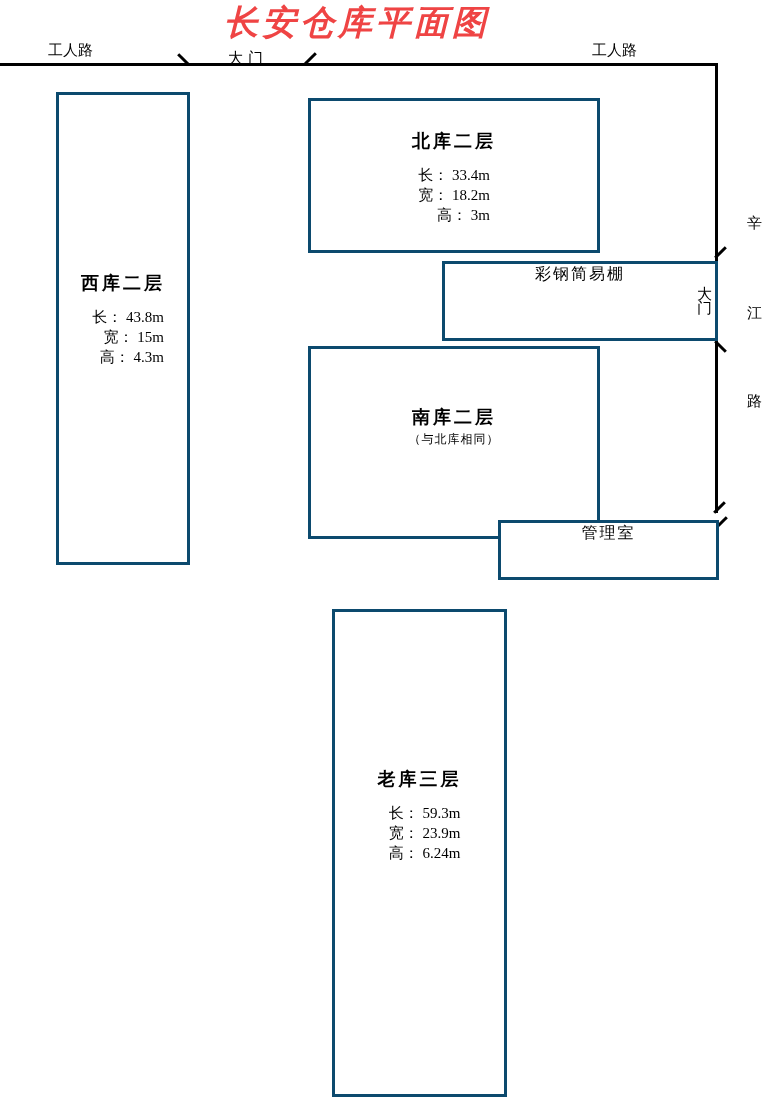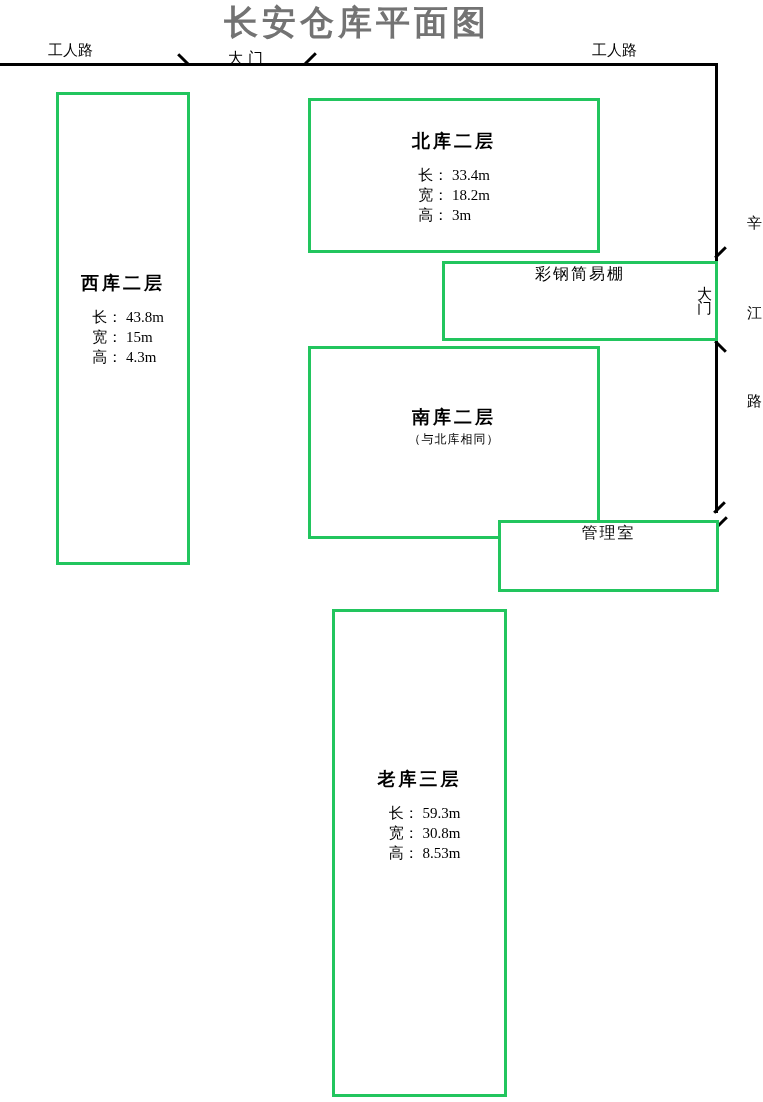--- a/index.html
+++ b/index.html
@@ -27,40 +27,40 @@
   .t45   { transform: rotate(45deg); }
   .tm45  { transform: rotate(-45deg); }
   .rlabel {
     position: absolute;
     font-size: 15px;
     white-space: nowrap;
   }
   .vchar { position: absolute; left: 747px; font-size: 15px; }
   .box {
     position: absolute;
-    border: 3px solid #22c55e;
+    border: 3px solid #0c4a6e;
     background: #fff;
     box-sizing: border-box;
     text-align: center;
   }
   .bname {
     font-size: 18px;
     font-weight: bold;
     letter-spacing: 3px;
     white-space: nowrap;
   }
   .bnote {
     font-size: 12px;
     letter-spacing: 1px;
     margin-top: 2px;
     white-space: nowrap;
   }
   .specs {
     display: inline-block;
-    text-align: left;
+    text-align: right;
     font-size: 15px;
     line-height: 20px;
     margin-top: 12px;
     letter-spacing: 0;
     white-space: nowrap;
   }
   .specs.shifted { margin-left: 10px; }
   .centerbox {
     display: flex;
     align-items: flex-start;
@@ -76,21 +76,21 @@
     line-height: 14px;
     text-align: center;
     word-break: break-all;
   }
 </style>
 </head>
 <body>
 
 <div id="canvas">
 
-  <div class="title" style="color: #737373;">长安仓库平面图</div>
+  <div class="title" style="color: #ef4444; font-style: italic;">长安仓库平面图</div>
 
   <div class="hline" style="left:0; top:63px; width:718px;"></div>
   <div class="vline" style="left:715px; top:63px; height:450px;"></div>
 
   <span class="rlabel" style="left:48px; top:41px;">工人路</span>
   <span class="rlabel" style="left:228px; top:49px; letter-spacing:5px;">大门</span>
   <span class="rlabel" style="left:592px; top:41px;">工人路</span>
 
   <span class="vchar" style="top:214px;">辛</span>
   <span class="vchar" style="top:304px;">江</span>
@@ -124,26 +124,26 @@
   <div class="box centerbox" style="left:442px; top:261px; width:276px; height:80px;">
     <span class="plainname">彩钢简易棚</span>
     <div class="vgate">大门</div>
   </div>
 
   <div class="box" style="left:308px; top:346px; width:292px; height:193px; padding-top:56px;">
     <div class="bname">南库二层</div>
     <div class="bnote">（与北库相同）</div>
   </div>
 
-  <div class="box centerbox" style="left:498px; top:520px; width:221px; height:72px;">
+  <div class="box centerbox" style="left:498px; top:520px; width:221px; height:60px;">
     <span class="plainname">管理室</span>
   </div>
 
   <div class="box" style="left:332px; top:609px; width:175px; height:488px; padding-top:155px;">
     <div class="bname">老库三层</div>
     <div class="specs shifted">
       <div>长： 59.3m</div>
-      <div>宽： 30.8m</div>
-      <div>高： 8.53m</div>
+      <div>宽： 23.9m</div>
+      <div>高： 6.24m</div>
     </div>
   </div>
 
 </div>
 
 </body></html>

